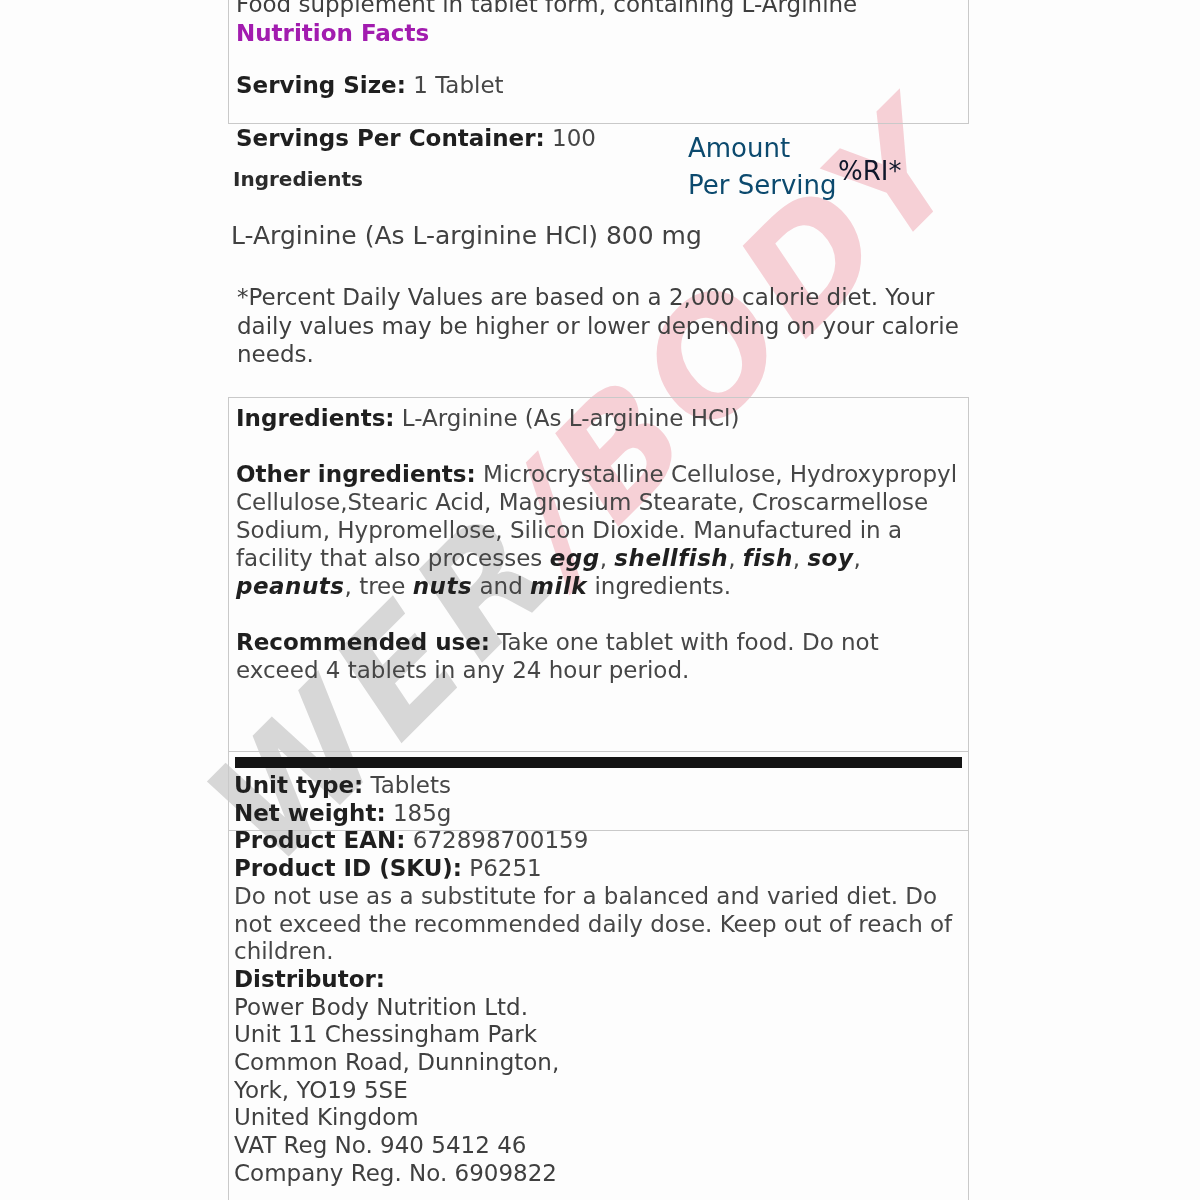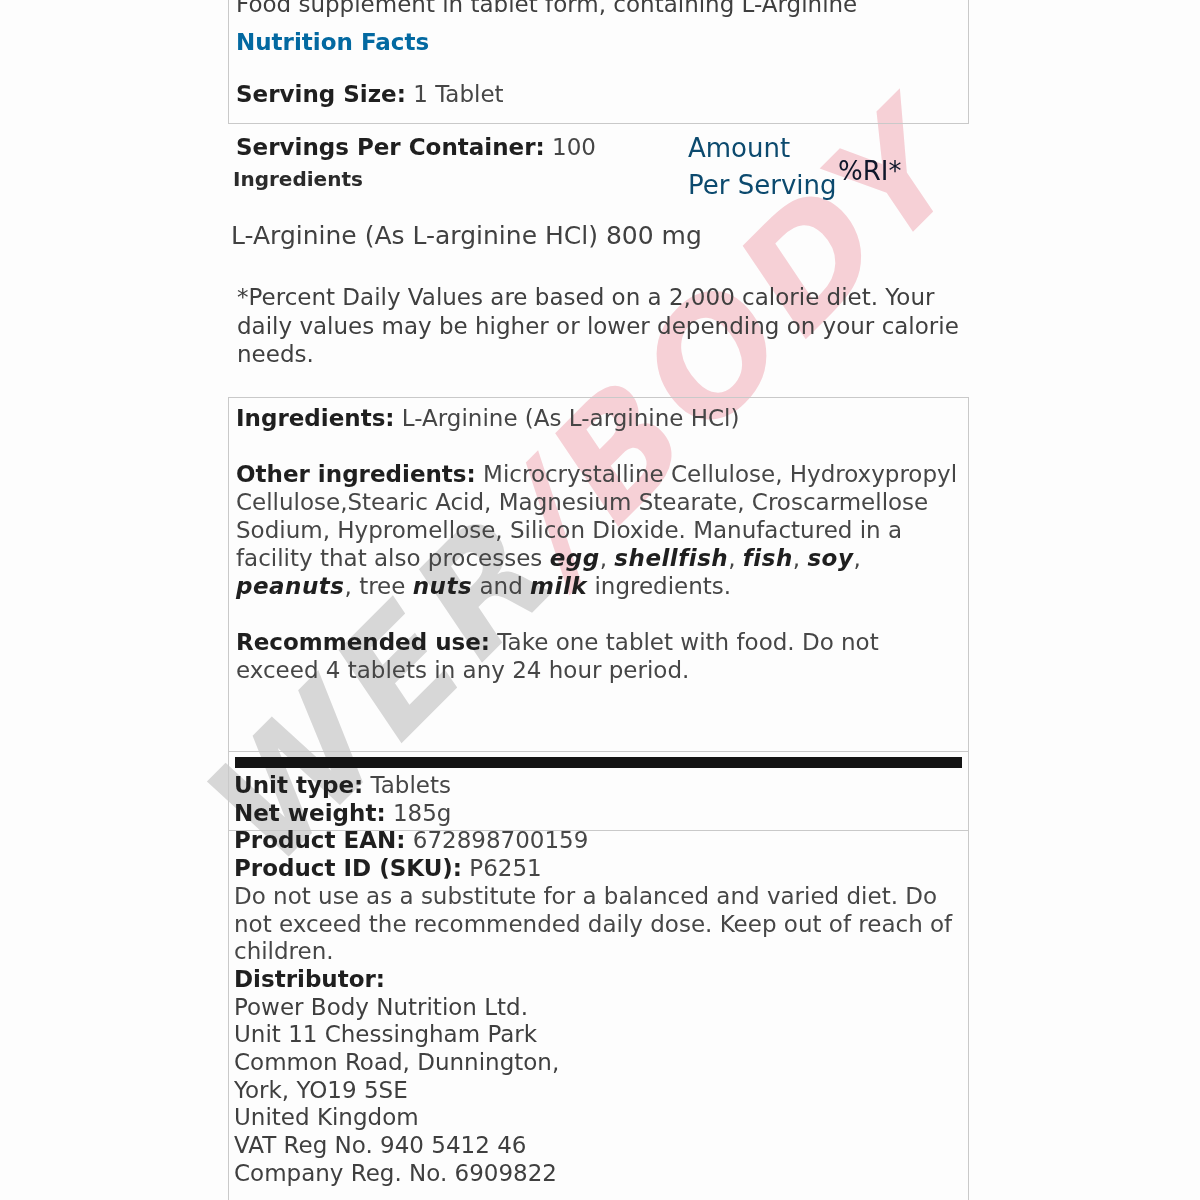--- a/index.html
+++ b/index.html
@@ -25,21 +25,21 @@
 
   
   .box{
     position:absolute;left:228px;width:741px;
     border:1px solid #c9c9c9;background:transparent;
   }
 
   
   .top-box{top:-42px;height:166px;padding:33px 6px 0 7px;font-size:23px;}
   .intro{line-height:24px;color:#3f3f3f;}
-  .nf-title{margin-top:13px;line-height:26px;font-weight:bold;color:#0369a1;}
+  .nf-title{margin-top:4px;line-height:26px;font-weight:bold;color:#a21caf;}
   .kv{line-height:28px;margin-top:25px;}
 
   
   .ing-title{
     position:absolute;left:233px;top:150px;
     font-size:20px;font-weight:bold;color:#2b2b2b;
   }
   .amount-col{
     position:absolute;left:688px;top:130px;
     font-size:26px;line-height:37px;color:#0c4a6e;white-space:pre-line;

